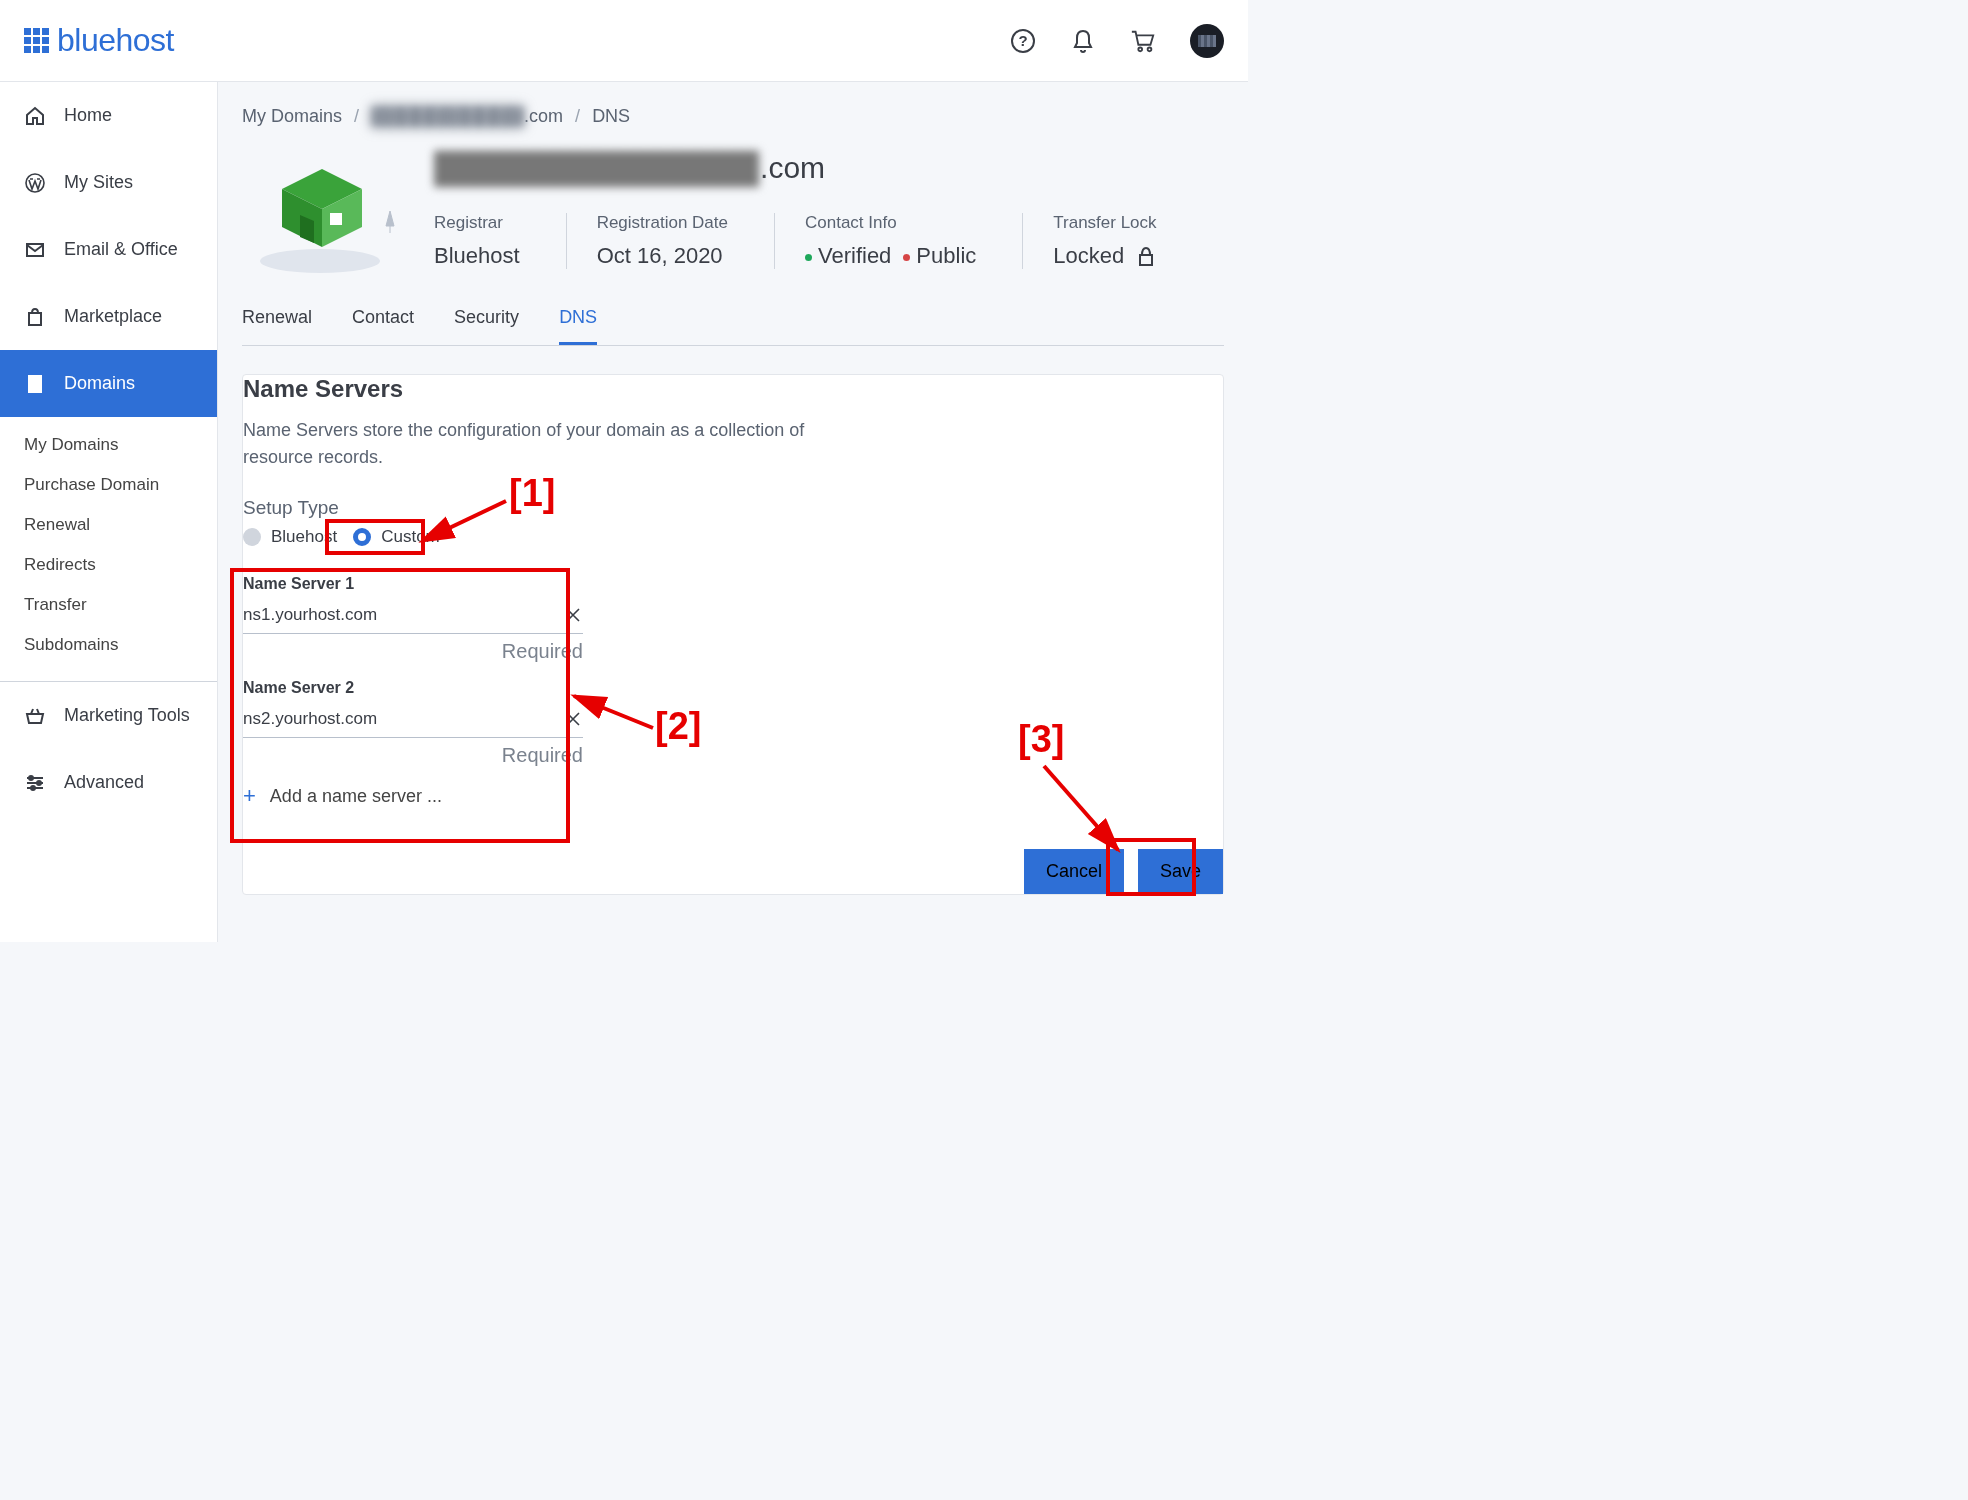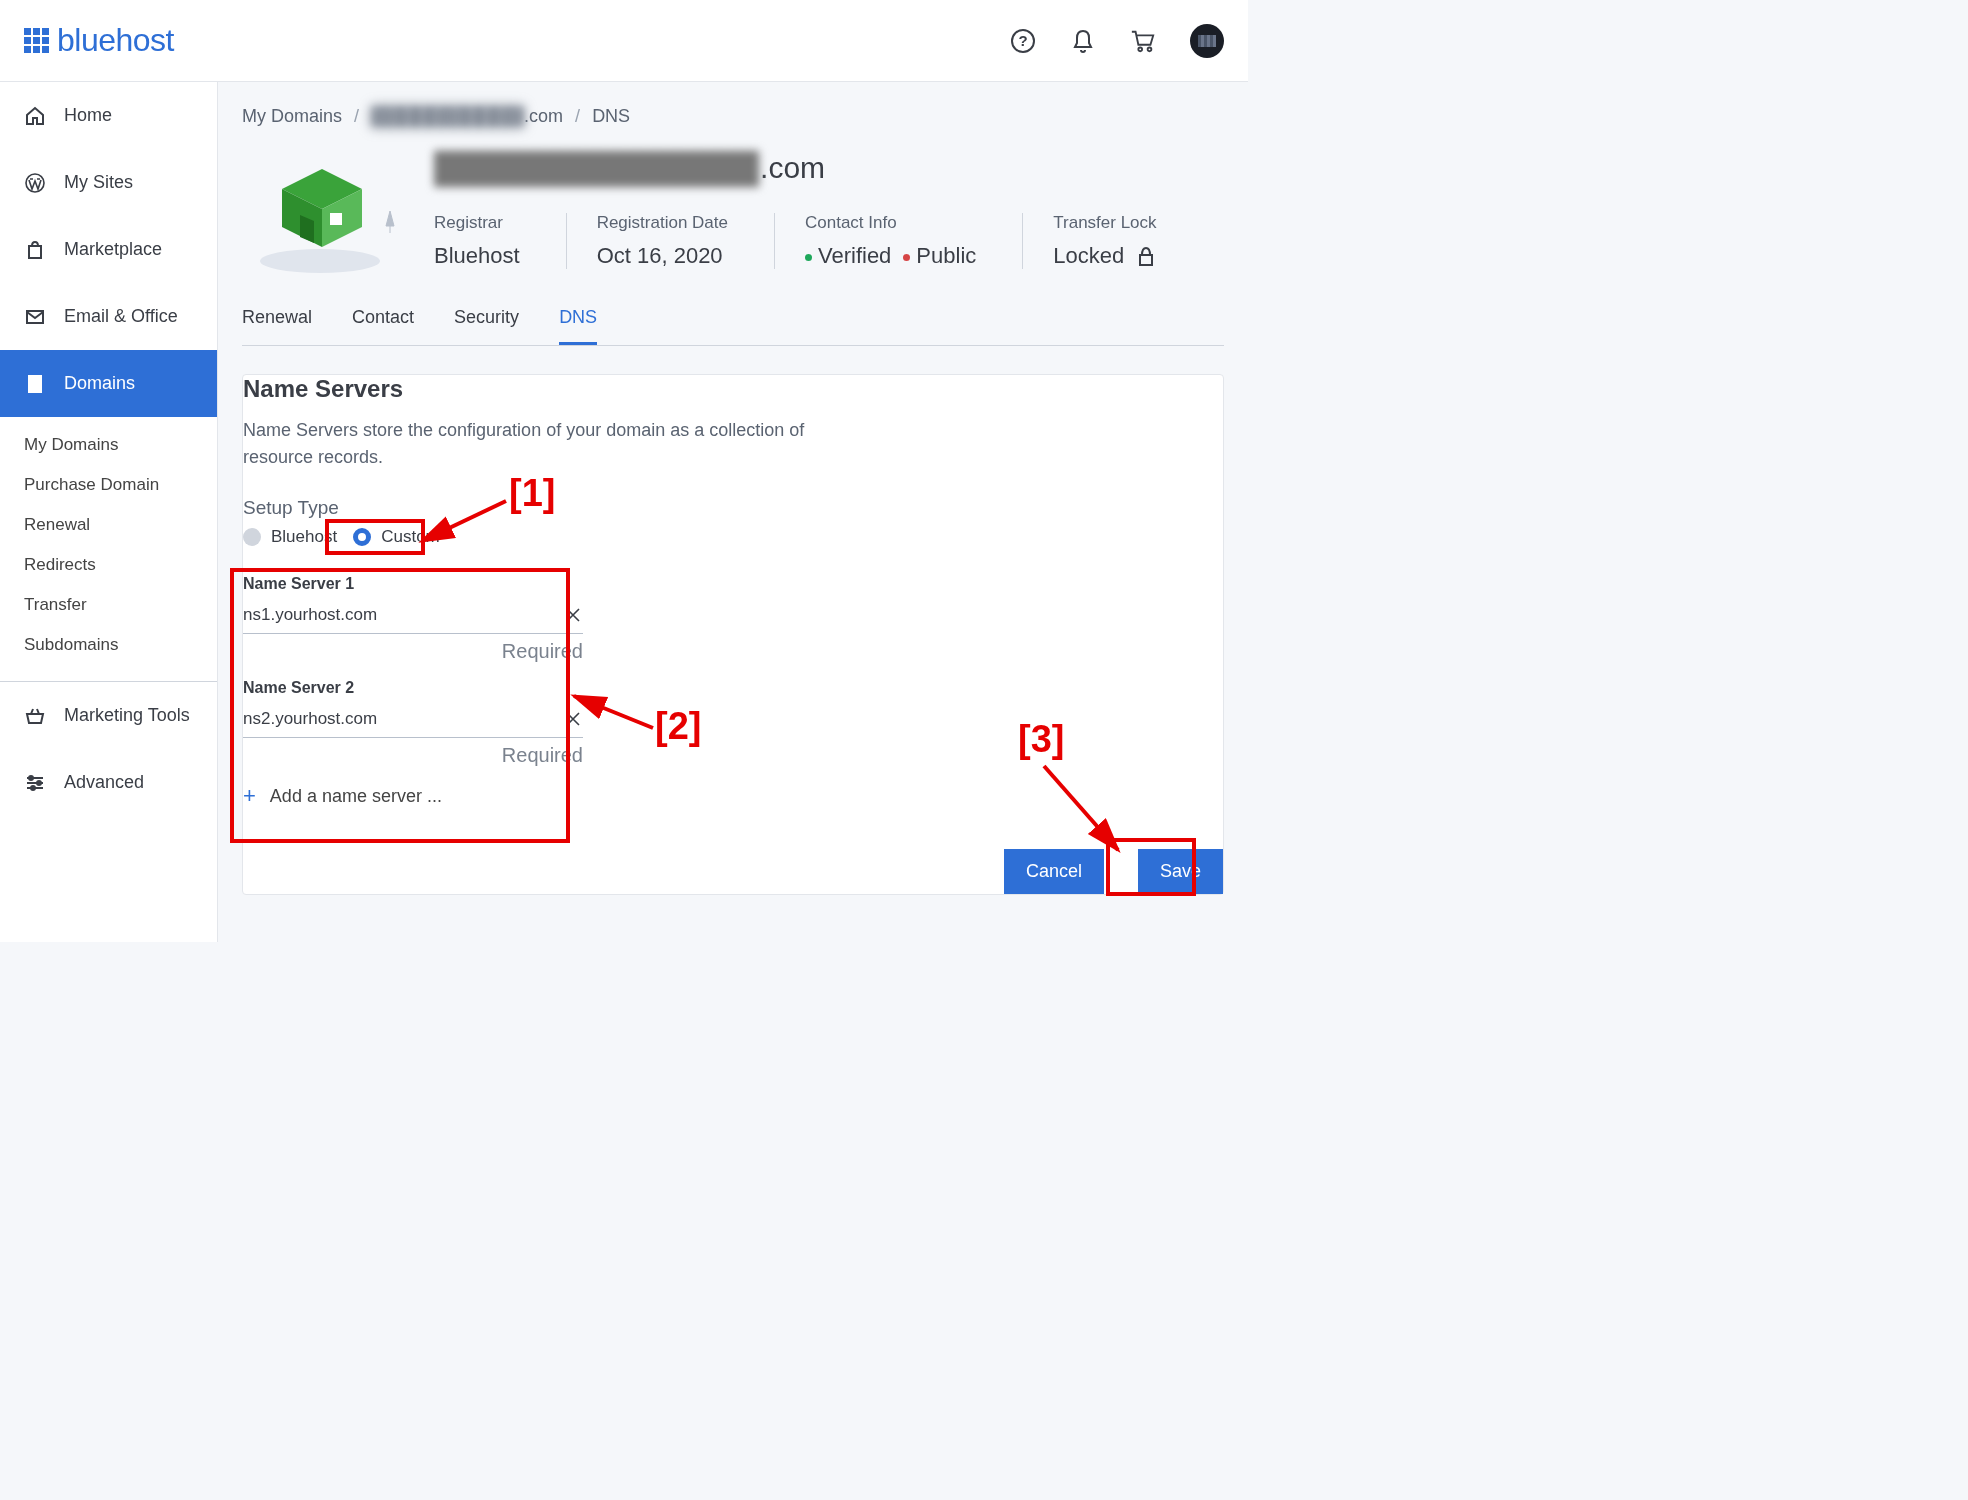--- a/index.html
+++ b/index.html
@@ -57,21 +57,21 @@
 .ns-block { max-width: 340px; }
 .ns-field { margin-bottom: 8px; }
 .ns-label { font-size: 16px; font-weight: 700; margin-bottom: 12px; }
 .ns-input-row { display: flex; align-items: center; border-bottom: 1px solid #b8c0cc; padding-bottom: 8px; }
 .ns-input { flex: 1; border: none; font-size: 17px; color: #3a3e46; outline: none; background: transparent; }
 .ns-clear { width: 20px; height: 20px; cursor: pointer; display:flex; align-items:center; justify-content:center; }
 .ns-hint { text-align: right; font-size: 20px; color: #7a828e; margin-top: 6px; margin-bottom: 16px; }
 .add-row { display: flex; align-items: center; gap: 14px; font-size: 18px; color: #444; cursor: pointer; margin-top: 6px; }
 .plus { color: #2e6fd6; font-size: 22px; font-weight: 400; }
 .card-actions { display: flex; justify-content: flex-end; gap: 14px; margin-top: 40px; }
-.btn { padding: 12px 22px; font-size: 18px; border: none; cursor: pointer; background: #2e6fd6; color: #ffffff; margin-left: 20px; }
+.btn { padding: 12px 22px; font-size: 18px; border: none; cursor: pointer; background: #2e6fd6; color: #000000; }
 
 .anno { position: absolute; border: 4px solid #e60000; pointer-events: none; z-index: 50; }
 .anno-label { position: absolute; color: #e60000; font-size: 38px; font-weight: 700; z-index: 51; pointer-events: none; }
 svg.arrow { position: absolute; z-index: 51; pointer-events: none; }
 </style>
 </head>
 <body>
 
 <div class="topbar">
   <div class="logo">
@@ -130,33 +130,33 @@
           <svg width="22" height="22" viewBox="0 0 22 22" fill="none" stroke="#3a3e46" stroke-width="1.6">
             <circle cx="11" cy="11" r="9"></circle>
             <path d="M5 8 L8 17 L11 9 L14 17 L17 8 M6 7 L9 7 M13 7 L16 7"></path>
           </svg>
         </span>
         <span>My Sites</span>
       </div>
     <div class="nav-item">
         <span class="nav-icon">
           <svg width="22" height="22" viewBox="0 0 22 22" fill="none" stroke="#3a3e46" stroke-width="2">
-            <path d="M5 7 L17 7 L17 19 L5 19 Z M8 7 C8 4 9 3 11 3 C13 3 14 4 14 7"></path>
-          </svg>
-        </span>
-        <span>Marketplace</span>
-      </div>
-    <div class="nav-item">
-        <span class="nav-icon">
-          <svg width="22" height="22" viewBox="0 0 22 22" fill="none" stroke="#3a3e46" stroke-width="2">
             <rect x="3" y="5" width="16" height="12"></rect>
             <path d="M3 6 L11 12 L19 6"></path>
           </svg>
         </span>
         <span>Email &amp; Office</span>
+      </div>
+    <div class="nav-item">
+        <span class="nav-icon">
+          <svg width="22" height="22" viewBox="0 0 22 22" fill="none" stroke="#3a3e46" stroke-width="2">
+            <path d="M5 7 L17 7 L17 19 L5 19 Z M8 7 C8 4 9 3 11 3 C13 3 14 4 14 7"></path>
+          </svg>
+        </span>
+        <span>Marketplace</span>
       </div>
     <div class="nav-item active">
         <span class="nav-icon">
           <svg width="22" height="22" viewBox="0 0 22 22" fill="none" stroke="#fff" stroke-width="2">
             <rect x="5" y="3" width="12" height="16"></rect>
             <path d="M8 7 L9 7 M13 7 L14 7 M8 11 L9 11 M13 11 L14 11 M8 15 L9 15 M13 15 L14 15"></path>
           </svg>
         </span>
         <span>Domains</span>
       </div>

